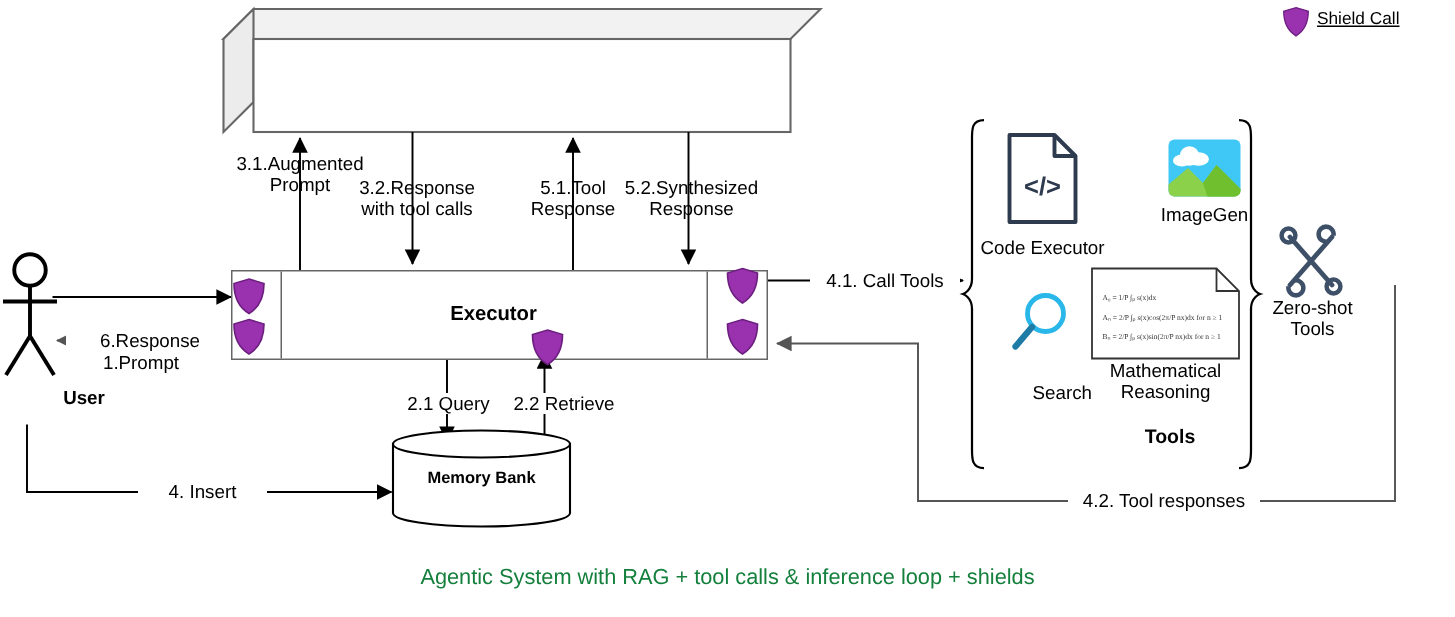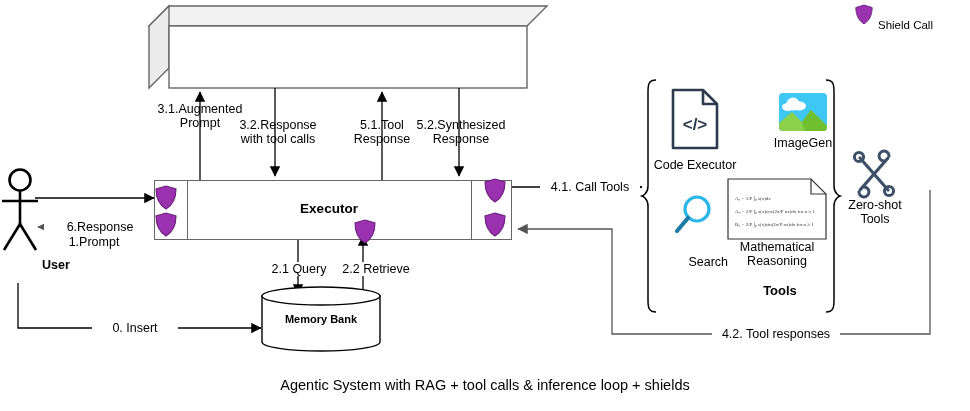--- a/index.html
+++ b/index.html
@@ -4,21 +4,21 @@
 <style>
   html,body{margin:0;padding:0;background:#ffffff;}
   body{width:970px;height:411px;overflow:hidden;font-family:"Liberation Sans",sans-serif;color:#000;}
   #stage{position:relative;width:970px;height:411px;}
   .abs{position:absolute;}
   .lbl{font-size:12.5px;color:#000;line-height:1.15;text-align:center;white-space:pre-line;}
   .lbl-b{font-weight:bold;}
   .box-ex{border:1.4px solid #666;background:#fff;box-sizing:border-box;}
   .divider{position:absolute;top:0;bottom:0;width:0;border-left:1.4px solid #666;}
   svg{display:block;overflow:visible;}
-  .cap{font-size:14.5px;color:#000000;text-align:center;width:100%;}
+  .cap{font-size:14.5px;color:#15803d;text-align:center;width:100%;}
   .tool-name{font-size:12.5px;text-align:center;line-height:1.15;white-space:pre-line;}
   .tools-title{font-size:13px;font-weight:bold;text-align:center;}
   .legend-txt{font-size:11.5px;}
 </style>
 </head>
 <body>
 
 <div id="stage">
 
   <div class="abs" style="left:148px;top:4px;">
@@ -65,21 +65,21 @@
   <div class="abs lbl" style="left:140px;top:102px;width:120px;">3.1.Augmented
 Prompt</div>
   <div class="abs lbl" style="left:218px;top:118px;width:120px;">3.2.Response
 with tool calls</div>
   <div class="abs lbl" style="left:328px;top:118px;width:108px;">5.1.Tool
 Response</div>
   <div class="abs lbl" style="left:400px;top:118px;width:122px;">5.2.Synthesized
 Response</div>
   <div class="abs lbl" style="left:42px;top:191px;width:104px;background:#fff;margin-top:44px;">1.Prompt</div>
   <div class="abs lbl" style="left:44px;top:220px;width:112px;background:#fff;">6.Response</div>
-  <div class="abs lbl" style="left:92px;top:321px;width:86px;background:#fff;">0. Insert</div>
+  <div class="abs lbl" style="left:92px;top:321px;width:86px;background:#fff;">4. Insert</div>
   <div class="abs lbl" style="left:262px;top:262px;width:74px;background:#fff;">2.1 Query</div>
   <div class="abs lbl" style="left:332px;top:262px;width:88px;background:#fff;">2.2 Retrieve</div>
   <div class="abs lbl" style="left:540px;top:180px;width:100px;background:#fff;">4.1. Call Tools</div>
   <div class="abs lbl" style="left:712px;top:327px;width:128px;background:#fff;">4.2. Tool responses</div>
 
   <div class="abs box-ex" style="left:154px;top:180px;width:358px;height:60px;">
     <div class="divider" style="left:32px;"></div>
     <div class="divider" style="left:316px;"></div>
     <div class="abs lbl lbl-b" style="left:32px;top:20px;width:284px;font-size:13.5px;">Executor</div>
   </div>
@@ -194,17 +194,17 @@
   </div>
   <div class="abs tool-name" style="left:658px;top:255px;width:70px;text-align:right;">Search</div>
 
   <div class="abs tools-title" style="left:710px;top:283px;width:140px;">Tools</div>
 
   <div class="abs" style="left:855px;top:4px;">
     <svg width="18" height="21" viewBox="0 0 22 25">
         <path d="M11 1 L21 4 C21 15 16 21 11 24 C6 21 1 15 1 4 Z" fill="#9A32B0" stroke="#6d1f80" stroke-width="1.1"></path>
       </svg>
   </div>
-  <div class="abs legend-txt" style="left:878px;top:19px;">Shield Call</div>
+  <div class="abs legend-txt" style="left:878px;top:7px;text-decoration:underline;">Shield Call</div>
 
   <div class="abs cap" style="left:0px;top:377px;">Agentic System with RAG + tool calls &amp; inference loop + shields</div>
 
 </div>
 
 </body></html>

